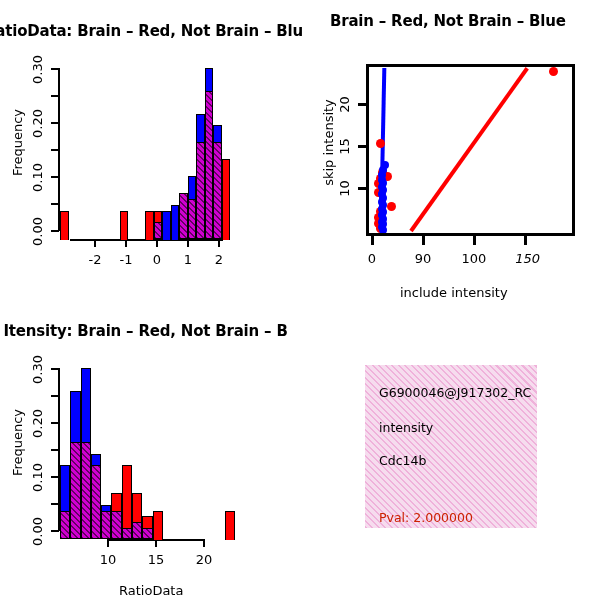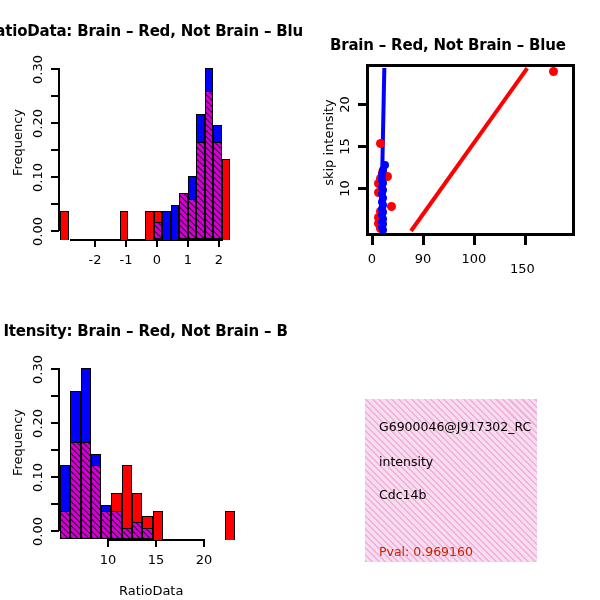--- a/index.html
+++ b/index.html
@@ -76,21 +76,20 @@
   }
   .fitline.red  { background: #ff0000; }
   .fitline.blue { background: #0000ff; }
   .infobox {
     position: absolute;
     background-color: #f6dcee;
     background-image:
       repeating-linear-gradient(45deg,
         rgba(238,170,215,0.85) 0px, rgba(238,170,215,0.85) 1.6px,
         rgba(255,255,255,0) 1.6px, rgba(255,255,255,0) 4.6px);
-    margin-top: 34px;
   }
   .infoline {
     position: absolute;
     font-size: 12.5px;
     white-space: nowrap;
     color: #000;
   }
   .infoline.pval { color: #cc2200; }
 </style>
 </head>
@@ -146,24 +145,25 @@
       <div class="bar blue" style="left:144.5px;top:8px;width:8.5px;height:24.399999999999984px;"></div>
       <div class="bar purple" style="left:144.5px;top:30.799999999999983px;width:8.5px;height:148.20000000000002px;"></div>
       <div class="bar blue" style="left:153px;top:64.99999999999999px;width:8.5px;height:18.699999999999996px;"></div>
       <div class="bar purple" style="left:153px;top:82.09999999999998px;width:8.5px;height:96.90000000000002px;"></div>
       <div class="bar red" style="left:161.5px;top:99.19999999999999px;width:8.5px;height:81.4px;"></div>
     </div>
 </div>
 
 <div class="panel" style="left:300px;top:0;width:300px;height:300px;">
 
-  <div class="title" style="left:30px;top:36px;">Brain – Red, Not Brain – Blue</div>
+  <div class="title" style="left:30px;top:12px;">Brain – Red, Not Brain – Blue</div>
 
   <div class="axis-label vert-label" style="left:-17px;top:135px;width:90px;text-align:center;">skip intensity</div>
 
+  <div class="axis-label" style="left:100px;top:285px;">include intensity</div>
 
   <div class="axis-line" style="left:66px;top:64px;width:3px;height:172px;"></div>
   <div class="axis-line" style="left:272px;top:64px;width:3px;height:172px;"></div>
   <div class="axis-line" style="left:66px;top:64px;width:209px;height:3px;"></div>
   <div class="axis-line" style="left:66px;top:233px;width:209px;height:3px;"></div>
 
   <div class="tick" style="left:58px;top:103px;width:9px;height:3px;"></div>
   <div class="tick" style="left:58px;top:145px;width:9px;height:3px;"></div>
   <div class="tick" style="left:58px;top:187px;width:9px;height:3px;"></div>
 
@@ -172,21 +172,21 @@
   <div class="tick-label vert-label" style="left:29px;top:181px;width:30px;text-align:center;">10</div>
 
   <div class="tick" style="left:71px;top:236px;width:3px;height:9px;"></div>
   <div class="tick" style="left:122px;top:236px;width:3px;height:9px;"></div>
   <div class="tick" style="left:173px;top:236px;width:3px;height:9px;"></div>
   <div class="tick" style="left:224px;top:236px;width:3px;height:9px;"></div>
 
   <div class="tick-label" style="left:57px;top:251px;width:30px;text-align:center;">0</div>
   <div class="tick-label" style="left:108px;top:251px;width:30px;text-align:center;">90</div>
   <div class="tick-label" style="left:159px;top:251px;width:30px;text-align:center;">100</div>
-  <div class="tick-label" style="left:210px;top:261px;width:30px;text-align:left;">150</div>
+  <div class="tick-label" style="left:210px;top:251px;width:30px;text-align:right;font-style:italic;">150</div>
 
   <div class="plotarea" id="scatter-plot" style="left:69px;top:67px;width:203px;height:166px;">
       <div class="fitline red" style="left:42.15300546448088px;top:162.10285714285715px;width:200.46406671375848px;height:4px;transform:rotate(-54.4770596578859deg);"></div>
       <div class="fitline blue" style="left:12.202185792349725px;top:163.05142857142857px;width:164.13659687451835px;height:4px;transform:rotate(-88.83824869313229deg);"></div>
       <div class="dot red" style="left:179.64207650273224px;top:0.2428571428571331px;width:9px;height:9px;"></div>
       <div class="dot red" style="left:6.592896174863387px;top:72.33428571428571px;width:9px;height:9px;"></div>
       <div class="dot red" style="left:8.811475409836067px;top:100.79142857142857px;width:9px;height:9px;"></div>
       <div class="dot red" style="left:14.357923497267763px;top:104.58571428571429px;width:9px;height:9px;"></div>
       <div class="dot red" style="left:6.592896174863387px;top:107.43142857142857px;width:9px;height:9px;"></div>
       <div class="dot red" style="left:5.483606557377049px;top:112.17428571428573px;width:9px;height:9px;"></div>
@@ -271,15 +271,15 @@
       <div class="bar red" style="left:92.57142857142856px;top:150.5px;width:10.285714285714292px;height:30.1px;"></div>
       <div class="bar red" style="left:164.57142857142856px;top:150.5px;width:10.285714285714306px;height:30.1px;"></div>
     </div>
 </div>
 
 <div class="panel" style="left:300px;top:300px;width:300px;height:300px;">
   <div class="infobox" id="infobox" style="left:65px;top:65px;width:172px;height:163px;">
   <div class="infoline" style="left:14px;top:20px;">G6900046@J917302_RC</div>
       <div class="infoline" style="left:14px;top:55px;">intensity</div>
       <div class="infoline" style="left:14px;top:88px;">Cdc14b</div>
-      <div class="infoline pval" style="left:14px;top:145px;">Pval: 0.969160</div>
+      <div class="infoline pval" style="left:14px;top:145px;">Pval: 2.000000</div>
     </div>
 </div>
 
 </body></html>

